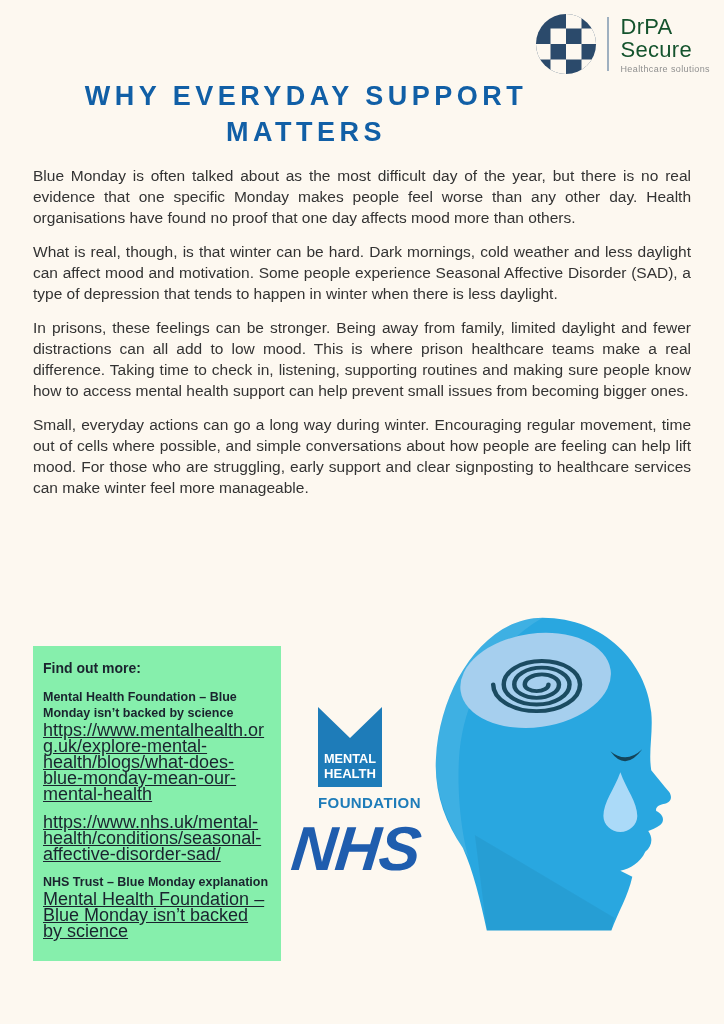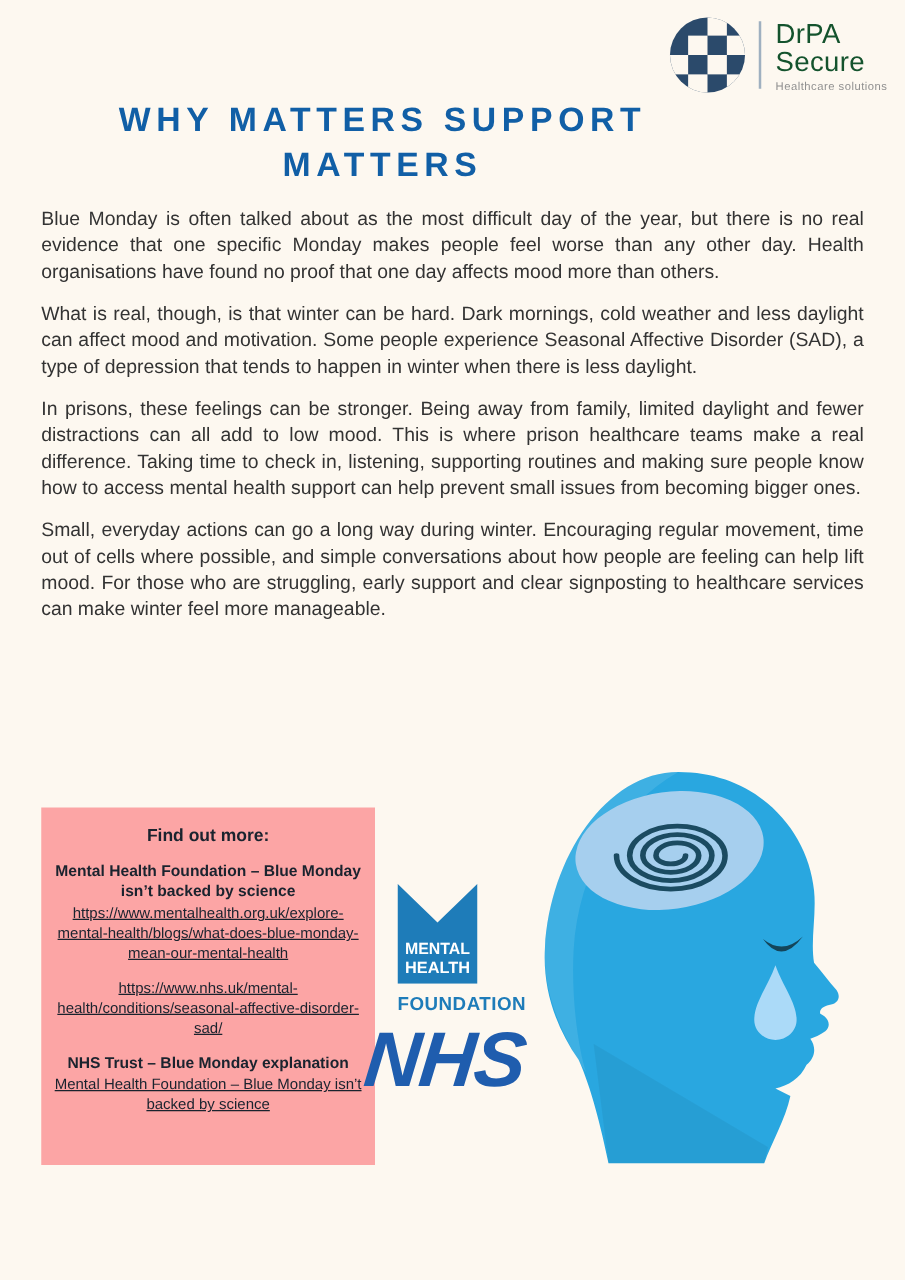--- a/index.html
+++ b/index.html
@@ -16,26 +16,26 @@
   
   .title{position:absolute;top:78px;left:0;width:612px;text-align:center;
          color:#115FA6;font-weight:800;font-size:27px;letter-spacing:4.5px;line-height:36px;}
 
   
   .copy{position:absolute;top:165px;left:33px;width:658px;color:#333333;
         font-size:15.5px;line-height:21px;text-align:justify;}
   .copy p{margin:0 0 13px 0;}
 
   
-  .info-box{position:absolute;left:33px;top:646px;width:267px;min-height:286px;
-            background:#fca5a5;box-sizing:border-box;padding:14px 10px 10px;text-align:center;color:#1A232E;}
+  .info-box{position:absolute;left:33px;top:646px;width:248px;min-height:286px;
+            background:#86efac;box-sizing:border-box;padding:14px 10px 10px;color:#1A232E;}
   .info-heading{font-size:14px;font-weight:700;margin-bottom:13px;}
   .info-item{margin-bottom:12px;}
   .info-item-title{font-size:12.5px;font-weight:700;line-height:16px;}
-  .info-item-link{display:block;font-size:12px;line-height:16px;color:#1A232E;
+  .info-item-link{display:block;font-size:18px;line-height:16px;color:#1A232E;
                   text-decoration:underline;overflow-wrap:anywhere;margin-top:1px;}
 
   
   .mhf{position:absolute;left:318px;top:707px;width:76px;text-align:left;}
   .mhf-foundation{font-size:15px;font-weight:700;color:#1E7CB9;letter-spacing:.4px;margin-top:3px;}
 
   
   .nhs{position:absolute;left:292px;top:818px;font-size:62px;font-weight:900;font-style:italic;
        color:#1F5DAE;transform:skewX(-6deg);letter-spacing:-1px;line-height:1;}
 
@@ -67,21 +67,21 @@
     </svg>
     <div class="brand-divider"></div>
     <div class="brand-text">
       <span class="brand-name">DrPA</span>
       <span class="brand-name">Secure</span>
       <span class="brand-tagline">Healthcare solutions</span>
     </div>
   </div>
 
   <div class="title">
-    <div>WHY MATTERS SUPPORT</div>
+    <div>WHY EVERYDAY SUPPORT</div>
     <div>MATTERS</div>
   </div>
 
   <div class="copy">
     <p>Blue Monday is often talked about as the most difficult day of the year, but there is no real evidence that one specific Monday makes people feel worse than any other day. Health organisations have found no proof that one day affects mood more than others.</p>
     <p>What is real, though, is that winter can be hard. Dark mornings, cold weather and less daylight can affect mood and motivation. Some people experience Seasonal Affective Disorder (SAD), a type of depression that tends to happen in winter when there is less daylight.</p>
     <p>In prisons, these feelings can be stronger. Being away from family, limited daylight and fewer distractions can all add to low mood. This is where prison healthcare teams make a real difference. Taking time to check in, listening, supporting routines and making sure people know how to access mental health support can help prevent small issues from becoming bigger ones.</p>
     <p>Small, everyday actions can go a long way during winter. Encouraging regular movement, time out of cells where possible, and simple conversations about how people are feeling can help lift mood. For those who are struggling, early support and clear signposting to healthcare services can make winter feel more manageable.</p>
   </div>
 

